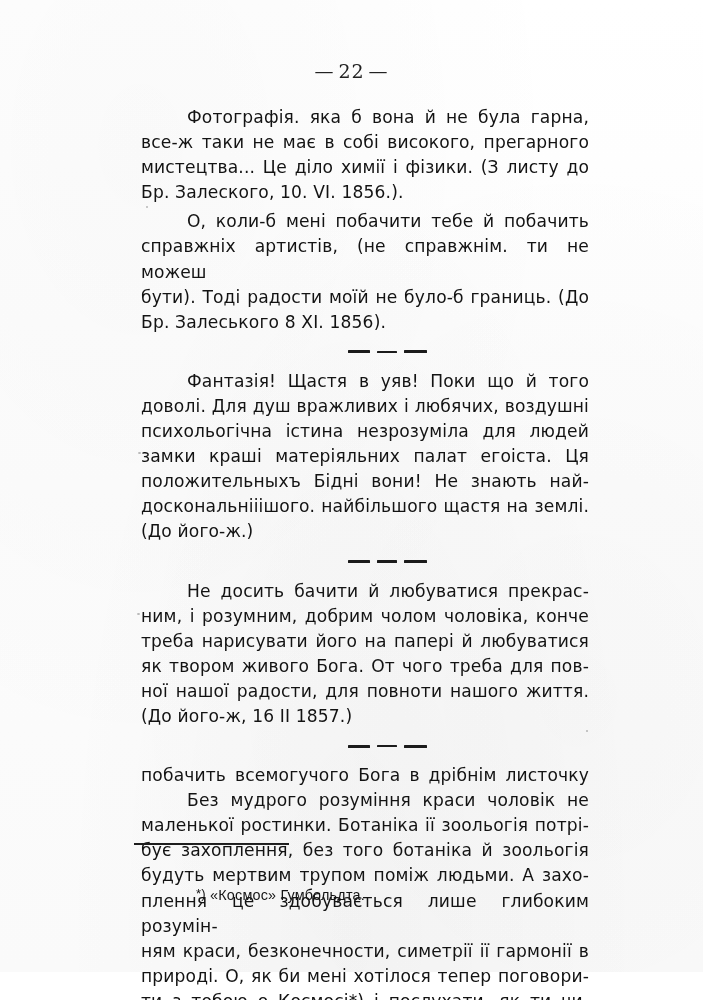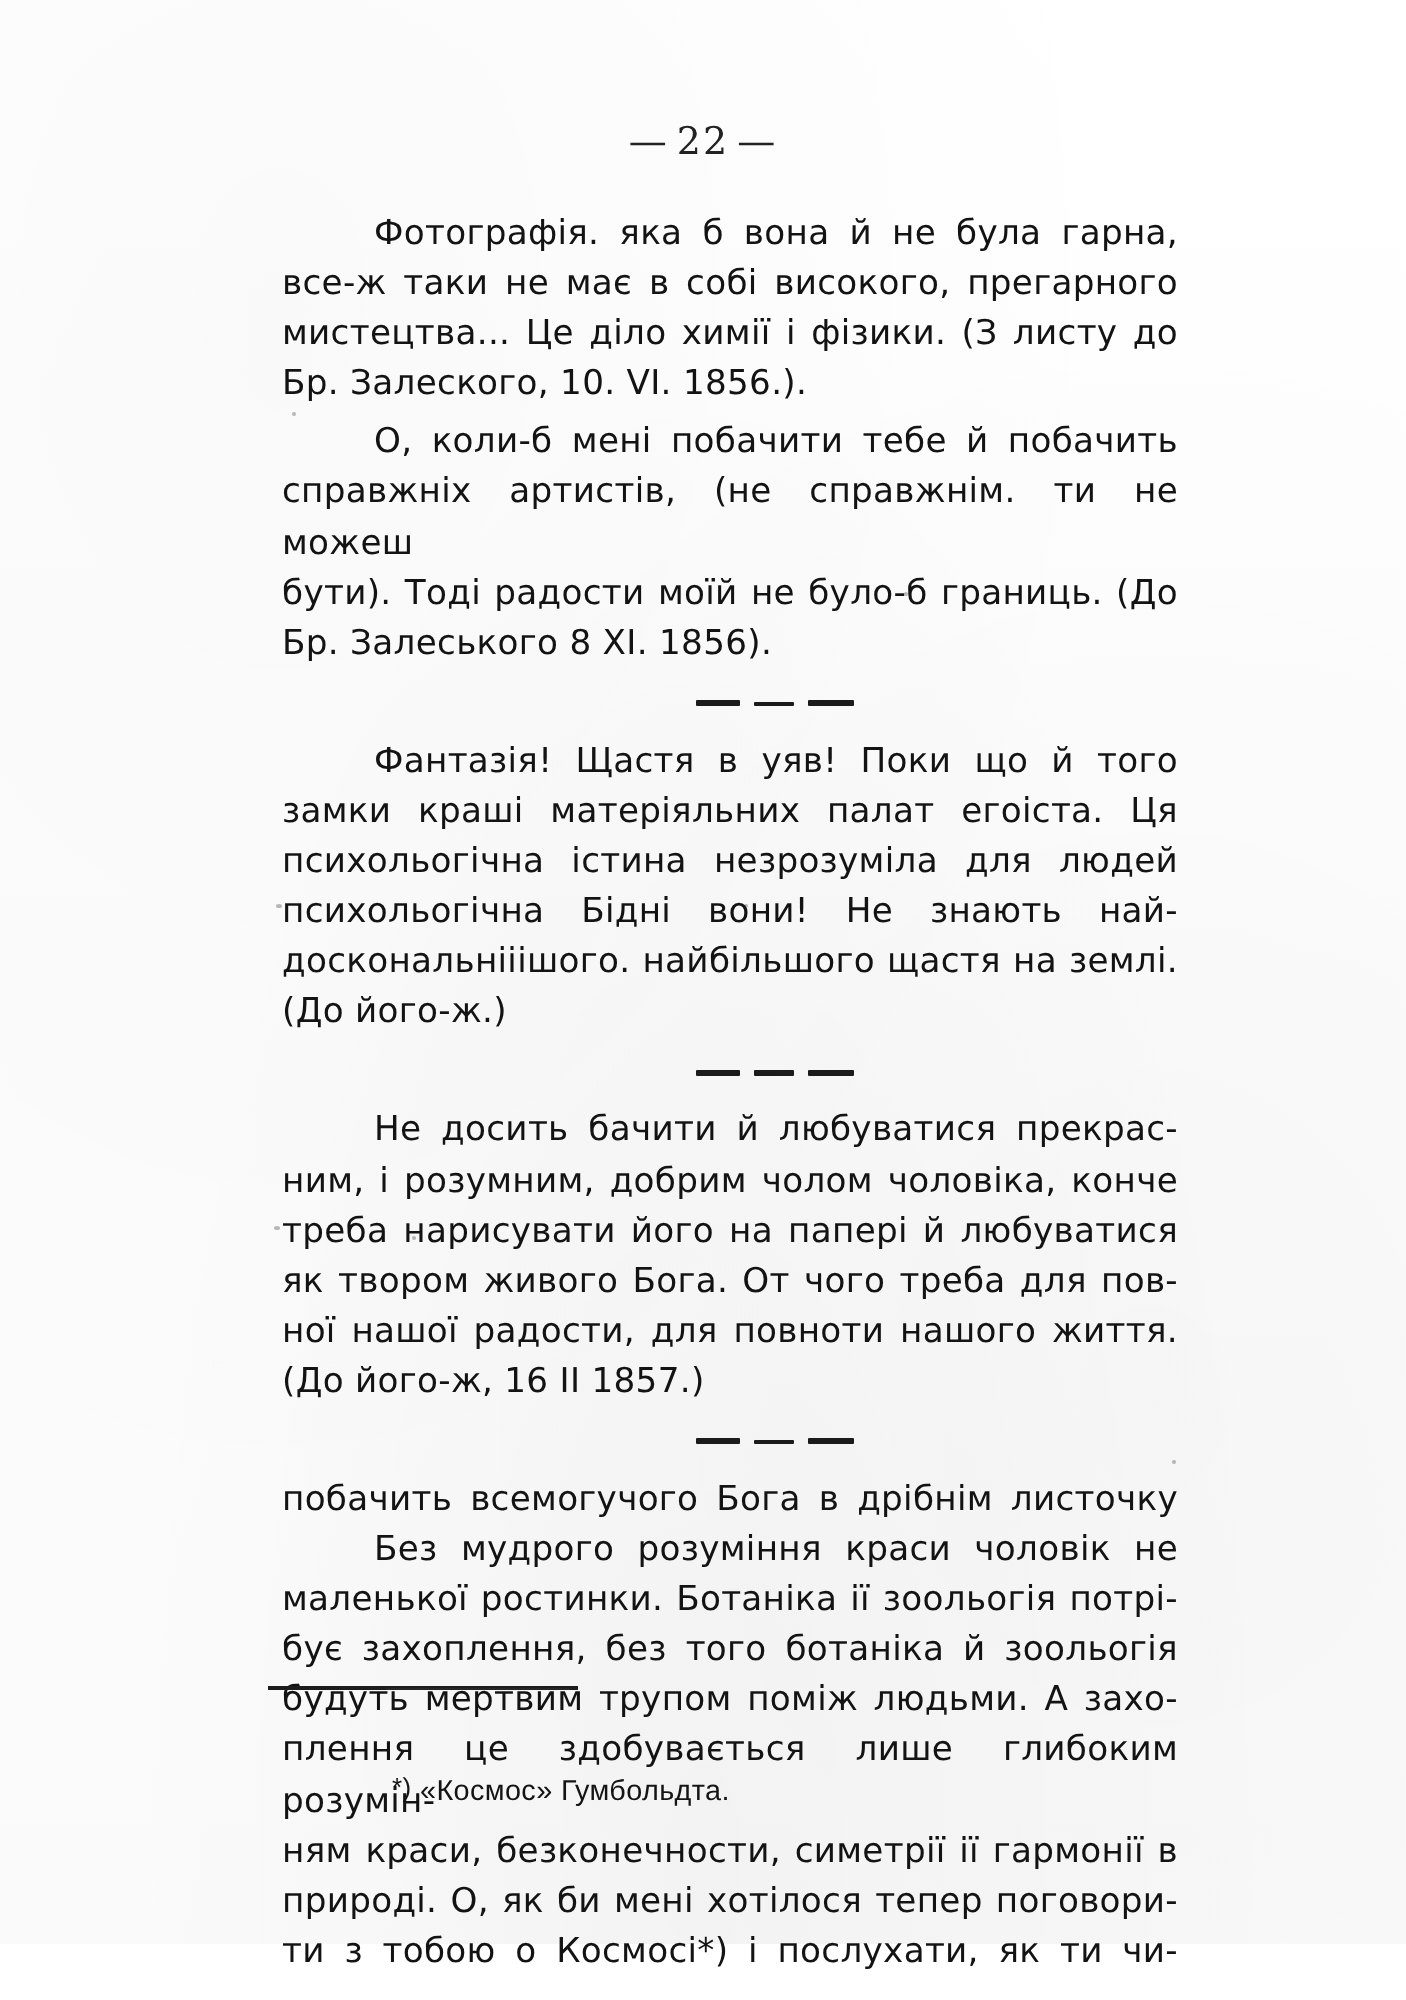--- a/index.html
+++ b/index.html
@@ -189,23 +189,24 @@
       </p>
 
       <div class="sep">
         <i></i>
         <i></i>
         <i></i>
       </div>
 
       <p class="para">
         <span class="ln j ind"><span class="ind-sp"></span><span>Фантазія! Щастя в уяв! Поки що й того</span></span>
+        <span class="ln j">доволі. Для душ вражливих і любячих, воздушні</span>
+        <span class="ln j">психольогічна істина незрозуміла  для  людей</span>
         <span class="ln j">замки краші матеріяльних палат егоіста. Ця</span>
-        <span class="ln j">психольогічна істина незрозуміла  для  людей</span>
-        <span class="ln j"> психольогічна  Бідні вони! Не знають най-</span>
+        <span class="ln j"> положительныхъ  Бідні вони! Не знають най-</span>
         <span class="ln j">доскональнііішого. найбільшого щастя на землі.</span>
         <span class="ln last">(До його-ж.)</span>
       </p>
 
       <div class="sep">
         <i></i>
         <i></i>
         <i></i>
       </div>
 

